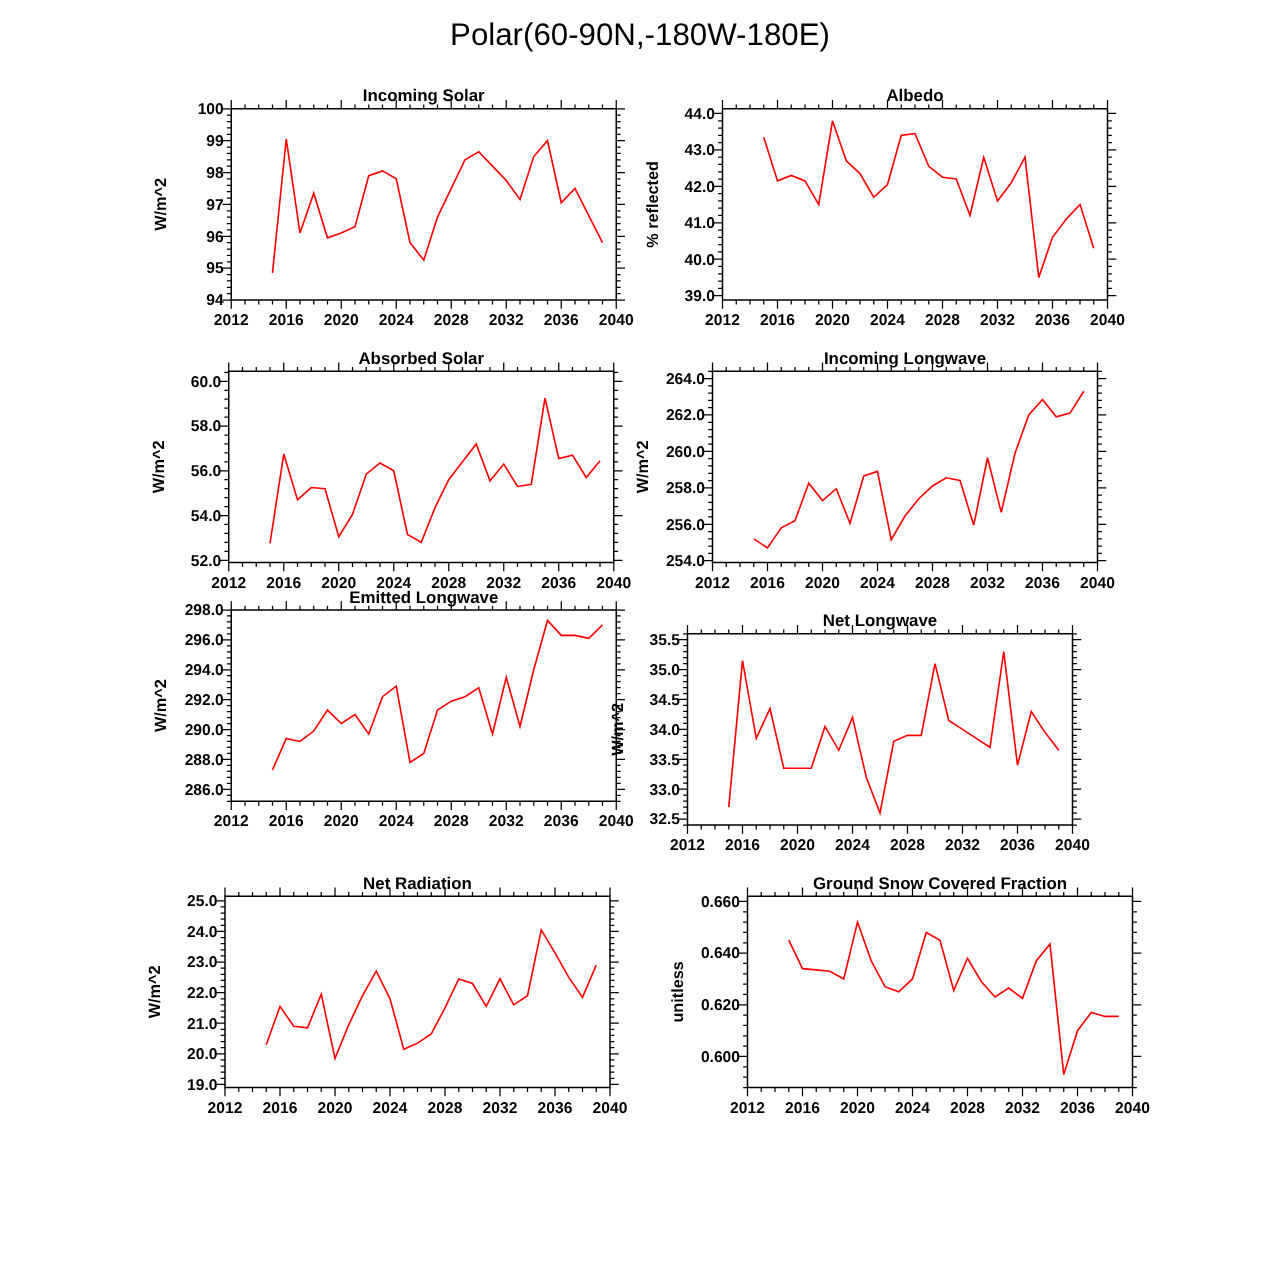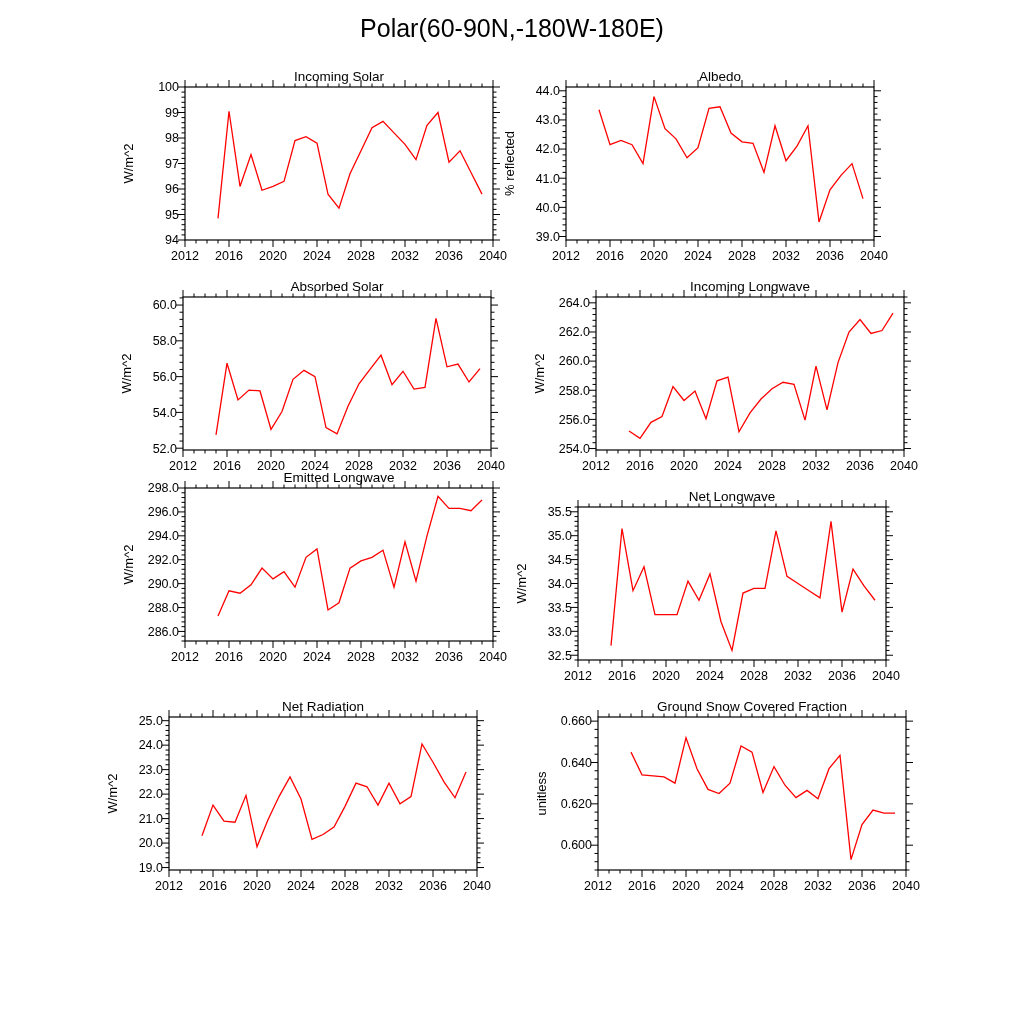--- a/index.html
+++ b/index.html
@@ -1,20 +1,20 @@
 <!DOCTYPE html>
 <html><head>
 <meta charset="utf-8">
 <style>
   html,body{margin:0;padding:0;background:#ffffff;}
   body{width:1024px;height:1024px;position:relative;overflow:hidden;
        font-family:"Liberation Sans", sans-serif;color:#000;}
   .fig-title{position:absolute;top:14px;left:0;width:1024px;text-align:center;
              font-size:25px;letter-spacing:0px;}
-  .subplot{position:absolute;width:420px;height:212px;}
+  .subplot{position:absolute;width:420px;height:212px;font-weight:bold;}
   .subplot svg{display:block;}
   .legend{position:absolute;left:0;top:930px;width:1024px;height:94px;}
 </style>
 </head>
 <body>
 
 <div class="fig-title">Polar(60-90N,-180W-180E)</div>
 
 <div class="subplot" style="left: 95px; top: 55px;">
     <svg width="420" height="212">
@@ -152,21 +152,21 @@
       <text fill="#000" font-size="12.5" font-family="&quot;Liberation Sans&quot;, sans-serif" x="84" y="163.8" text-anchor="end">95</text>
       <text fill="#000" font-size="12.5" font-family="&quot;Liberation Sans&quot;, sans-serif" x="84" y="138.3" text-anchor="end">96</text>
       <text fill="#000" font-size="12.5" font-family="&quot;Liberation Sans&quot;, sans-serif" x="84" y="112.8" text-anchor="end">97</text>
       <text fill="#000" font-size="12.5" font-family="&quot;Liberation Sans&quot;, sans-serif" x="84" y="87.3" text-anchor="end">98</text>
       <text fill="#000" font-size="12.5" font-family="&quot;Liberation Sans&quot;, sans-serif" x="84" y="61.8" text-anchor="end">99</text>
       <text fill="#000" font-size="12.5" font-family="&quot;Liberation Sans&quot;, sans-serif" x="84" y="36.3" text-anchor="end">100</text>
       <text fill="#000" font-size="13" font-family="&quot;Liberation Sans&quot;, sans-serif" x="38" y="108.5" text-anchor="middle" transform="rotate(-90 38 108.5)">W/m^2</text>
       <polyline points="123.00,163.33 134.00,56.23 145.00,131.45 156.00,99.58 167.00,135.27 178.00,131.45 189.00,126.35 200.00,85.55 211.00,81.73 222.00,88.10 233.00,139.10 244.00,153.13 255.00,118.70 266.00,95.75 277.00,72.80 288.00,66.42 299.00,77.90 310.00,89.38 321.00,104.67 332.00,70.25 343.00,57.50 354.00,107.23 365.00,95.75 376.00,117.42 387.00,139.10" fill="none" stroke="#ff0000" stroke-width="1.3" stroke-linejoin="miter"></polyline>
     </svg>
   </div>
-<div class="subplot" style="left: 476px; top: 55px;">
+<div class="subplot" style="left: 488px; top: 55px;">
     <svg width="420" height="212">
       <line x1="90" y1="185" x2="90" y2="192" stroke="#000" stroke-width="1"></line>
       <line x1="90" y1="32" x2="90" y2="25" stroke="#000" stroke-width="1"></line>
       <line x1="101" y1="185" x2="101" y2="188.5" stroke="#000" stroke-width="1"></line>
       <line x1="101" y1="32" x2="101" y2="28.5" stroke="#000" stroke-width="1"></line>
       <line x1="112" y1="185" x2="112" y2="188.5" stroke="#000" stroke-width="1"></line>
       <line x1="112" y1="32" x2="112" y2="28.5" stroke="#000" stroke-width="1"></line>
       <line x1="123" y1="185" x2="123" y2="188.5" stroke="#000" stroke-width="1"></line>
       <line x1="123" y1="32" x2="123" y2="28.5" stroke="#000" stroke-width="1"></line>
       <line x1="134" y1="185" x2="134" y2="192" stroke="#000" stroke-width="1"></line>
@@ -407,21 +407,21 @@
       <text fill="#000" font-size="12.5" font-family="&quot;Liberation Sans&quot;, sans-serif" x="398" y="205" text-anchor="middle">2040</text>
       <text fill="#000" font-size="12.5" font-family="&quot;Liberation Sans&quot;, sans-serif" x="84" y="187.51052631578946" text-anchor="end">52.0</text>
       <text fill="#000" font-size="12.5" font-family="&quot;Liberation Sans&quot;, sans-serif" x="84" y="151.72105263157894" text-anchor="end">54.0</text>
       <text fill="#000" font-size="12.5" font-family="&quot;Liberation Sans&quot;, sans-serif" x="84" y="115.93157894736842" text-anchor="end">56.0</text>
       <text fill="#000" font-size="12.5" font-family="&quot;Liberation Sans&quot;, sans-serif" x="84" y="80.14210526315792" text-anchor="end">58.0</text>
       <text fill="#000" font-size="12.5" font-family="&quot;Liberation Sans&quot;, sans-serif" x="84" y="44.35263157894741" text-anchor="end">60.0</text>
       <text fill="#000" font-size="13" font-family="&quot;Liberation Sans&quot;, sans-serif" x="38" y="108.5" text-anchor="middle" transform="rotate(-90 38 108.5)">W/m^2</text>
       <polyline points="123.00,169.79 134.00,98.21 145.00,134.89 156.00,125.05 167.00,125.95 178.00,164.42 189.00,146.53 200.00,114.32 211.00,105.37 222.00,111.63 233.00,162.63 244.00,168.89 255.00,141.16 266.00,118.79 277.00,104.47 288.00,90.16 299.00,119.68 310.00,106.26 321.00,124.16 332.00,122.37 343.00,53.47 354.00,101.79 365.00,99.11 376.00,117.00 387.00,103.58" fill="none" stroke="#ff0000" stroke-width="1.3" stroke-linejoin="miter"></polyline>
     </svg>
   </div>
-<div class="subplot" style="left: 506px; top: 265px;">
+<div class="subplot" style="left: 480px; top: 265px;">
     <svg width="420" height="212">
       <line x1="90" y1="185" x2="90" y2="192" stroke="#000" stroke-width="1"></line>
       <line x1="90" y1="32" x2="90" y2="25" stroke="#000" stroke-width="1"></line>
       <line x1="101" y1="185" x2="101" y2="188.5" stroke="#000" stroke-width="1"></line>
       <line x1="101" y1="32" x2="101" y2="28.5" stroke="#000" stroke-width="1"></line>
       <line x1="112" y1="185" x2="112" y2="188.5" stroke="#000" stroke-width="1"></line>
       <line x1="112" y1="32" x2="112" y2="28.5" stroke="#000" stroke-width="1"></line>
       <line x1="123" y1="185" x2="123" y2="188.5" stroke="#000" stroke-width="1"></line>
       <line x1="123" y1="32" x2="123" y2="28.5" stroke="#000" stroke-width="1"></line>
       <line x1="134" y1="185" x2="134" y2="192" stroke="#000" stroke-width="1"></line>
@@ -688,21 +688,21 @@
       <text fill="#000" font-size="12.5" font-family="&quot;Liberation Sans&quot;, sans-serif" x="84" y="155.8312499999999" text-anchor="end">288.0</text>
       <text fill="#000" font-size="12.5" font-family="&quot;Liberation Sans&quot;, sans-serif" x="84" y="131.92499999999993" text-anchor="end">290.0</text>
       <text fill="#000" font-size="12.5" font-family="&quot;Liberation Sans&quot;, sans-serif" x="84" y="108.01874999999994" text-anchor="end">292.0</text>
       <text fill="#000" font-size="12.5" font-family="&quot;Liberation Sans&quot;, sans-serif" x="84" y="84.11249999999995" text-anchor="end">294.0</text>
       <text fill="#000" font-size="12.5" font-family="&quot;Liberation Sans&quot;, sans-serif" x="84" y="60.206249999999976" text-anchor="end">296.0</text>
       <text fill="#000" font-size="12.5" font-family="&quot;Liberation Sans&quot;, sans-serif" x="84" y="36.3" text-anchor="end">298.0</text>
       <text fill="#000" font-size="13" font-family="&quot;Liberation Sans&quot;, sans-serif" x="38" y="108.5" text-anchor="middle" transform="rotate(-90 38 108.5)">W/m^2</text>
       <polyline points="123.00,159.90 134.00,134.80 145.00,137.19 156.00,128.82 167.00,112.09 178.00,122.84 189.00,115.67 200.00,131.21 211.00,101.33 222.00,92.96 233.00,153.92 244.00,146.75 255.00,112.09 266.00,104.91 277.00,101.33 288.00,94.16 299.00,131.21 310.00,85.79 321.00,125.23 332.00,79.81 343.00,40.37 354.00,52.32 365.00,52.32 376.00,54.71 387.00,43.95" fill="none" stroke="#ff0000" stroke-width="1.3" stroke-linejoin="miter"></polyline>
     </svg>
   </div>
-<div class="subplot" style="left: 488px; top: 475px;">
+<div class="subplot" style="left: 460px; top: 475px;">
     <svg width="420" height="212">
       <line x1="90" y1="185" x2="90" y2="192" stroke="#000" stroke-width="1"></line>
       <line x1="90" y1="32" x2="90" y2="25" stroke="#000" stroke-width="1"></line>
       <line x1="101" y1="185" x2="101" y2="188.5" stroke="#000" stroke-width="1"></line>
       <line x1="101" y1="32" x2="101" y2="28.5" stroke="#000" stroke-width="1"></line>
       <line x1="112" y1="185" x2="112" y2="188.5" stroke="#000" stroke-width="1"></line>
       <line x1="112" y1="32" x2="112" y2="28.5" stroke="#000" stroke-width="1"></line>
       <line x1="123" y1="185" x2="123" y2="188.5" stroke="#000" stroke-width="1"></line>
       <line x1="123" y1="32" x2="123" y2="28.5" stroke="#000" stroke-width="1"></line>
       <line x1="134" y1="185" x2="134" y2="192" stroke="#000" stroke-width="1"></line>
@@ -835,21 +835,21 @@
       <text fill="#000" font-size="12.5" font-family="&quot;Liberation Sans&quot;, sans-serif" x="84" y="160.61249999999998" text-anchor="end">33.0</text>
       <text fill="#000" font-size="12.5" font-family="&quot;Liberation Sans&quot;, sans-serif" x="84" y="136.70625" text-anchor="end">33.5</text>
       <text fill="#000" font-size="12.5" font-family="&quot;Liberation Sans&quot;, sans-serif" x="84" y="112.8" text-anchor="end">34.0</text>
       <text fill="#000" font-size="12.5" font-family="&quot;Liberation Sans&quot;, sans-serif" x="84" y="88.89375000000001" text-anchor="end">34.5</text>
       <text fill="#000" font-size="12.5" font-family="&quot;Liberation Sans&quot;, sans-serif" x="84" y="64.98750000000004" text-anchor="end">35.0</text>
       <text fill="#000" font-size="12.5" font-family="&quot;Liberation Sans&quot;, sans-serif" x="84" y="41.08125000000006" text-anchor="end">35.5</text>
       <text fill="#000" font-size="13" font-family="&quot;Liberation Sans&quot;, sans-serif" x="38" y="108.5" text-anchor="middle" transform="rotate(-90 38 108.5)">W/m^2</text>
       <polyline points="123.00,170.66 134.00,53.52 145.00,115.67 156.00,91.77 167.00,139.58 178.00,139.58 189.00,139.58 200.00,106.11 211.00,125.23 222.00,98.94 233.00,146.75 244.00,175.44 255.00,118.06 266.00,113.28 277.00,113.28 288.00,55.91 299.00,101.33 310.00,108.50 321.00,115.67 332.00,122.84 343.00,46.34 354.00,137.19 365.00,94.16 376.00,110.89 387.00,125.23" fill="none" stroke="#ff0000" stroke-width="1.3" stroke-linejoin="miter"></polyline>
     </svg>
   </div>
-<div class="subplot" style="left: 79px; top: 685px;">
+<div class="subplot" style="left: 90px; top: 685px;">
     <svg width="420" height="212">
       <line x1="90" y1="185" x2="90" y2="192" stroke="#000" stroke-width="1"></line>
       <line x1="90" y1="32" x2="90" y2="25" stroke="#000" stroke-width="1"></line>
       <line x1="101" y1="185" x2="101" y2="188.5" stroke="#000" stroke-width="1"></line>
       <line x1="101" y1="32" x2="101" y2="28.5" stroke="#000" stroke-width="1"></line>
       <line x1="112" y1="185" x2="112" y2="188.5" stroke="#000" stroke-width="1"></line>
       <line x1="112" y1="32" x2="112" y2="28.5" stroke="#000" stroke-width="1"></line>
       <line x1="123" y1="185" x2="123" y2="188.5" stroke="#000" stroke-width="1"></line>
       <line x1="123" y1="32" x2="123" y2="28.5" stroke="#000" stroke-width="1"></line>
       <line x1="134" y1="185" x2="134" y2="192" stroke="#000" stroke-width="1"></line>

